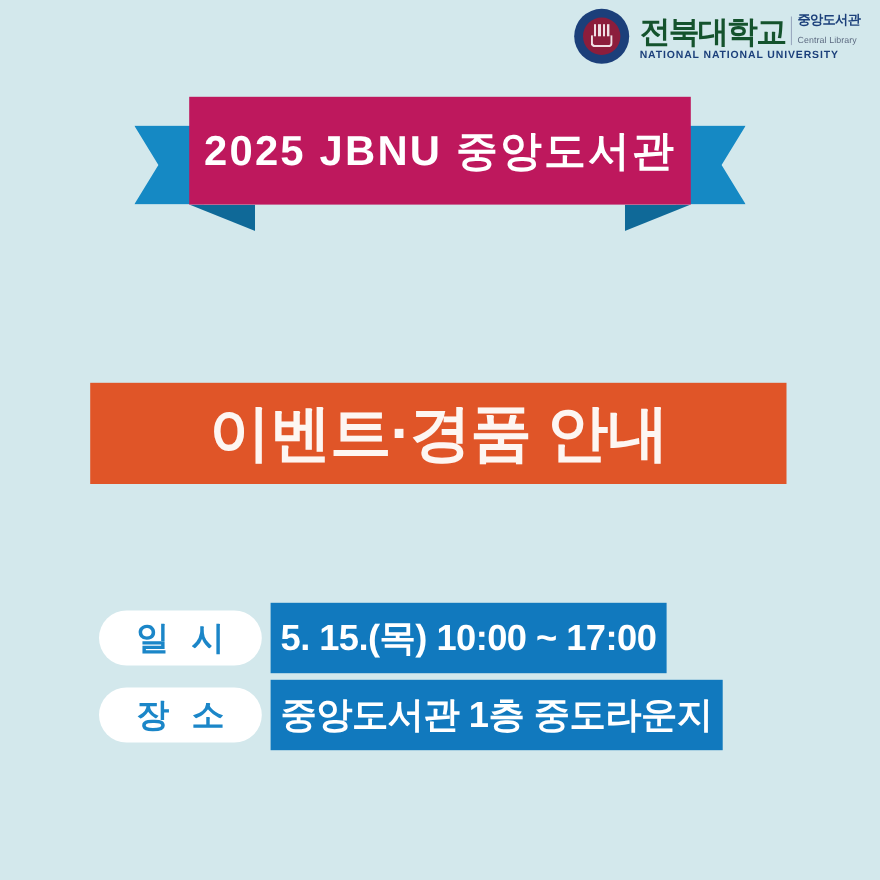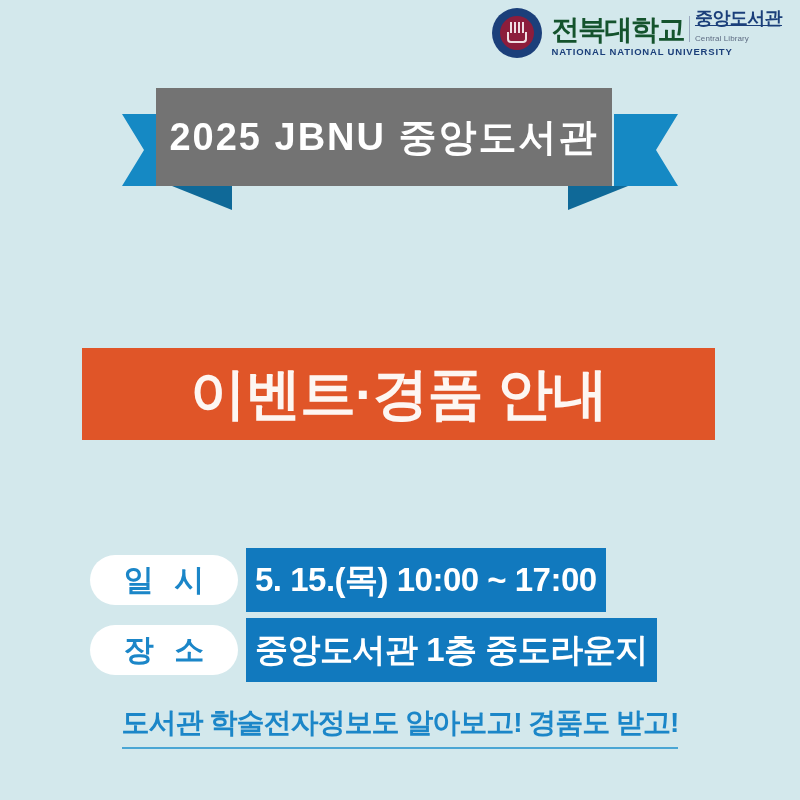--- a/index.html
+++ b/index.html
@@ -70,39 +70,39 @@
   .jbnu .krow{display:flex;align-items:flex-end;}
   .jbnu .kr{
     font-size:28px;font-weight:bold;color:#14532d;
     letter-spacing:-1.5px;line-height:29px;white-space:nowrap;
   }
   .jbnu .sep{
     width:1px;height:26px;background:#9aa9bf;margin:0 5px 2px 5px;
   }
   .jbnu .libbox{line-height:1.05;}
   .jbnu .lib-kr{
-    font-size:18px;font-weight:bold;color:#1b3f7a;
-    letter-spacing:-.6px;white-space:nowrap;text-decoration:underline;
+    font-size:12px;font-weight:bold;color:#1b3f7a;
+    letter-spacing:-.6px;white-space:nowrap;
   }
   .jbnu .lib-en{
     font-size:8px;color:#5d6b82;letter-spacing:.1px;white-space:nowrap;text-align:right;
   }
   .jbnu .en{
     font-size:9.5px;font-weight:bold;color:#1b3f7a;
     letter-spacing:.8px;white-space:nowrap;margin-top:2px;
   }
 
   
   .ribbon{position:absolute;left:0;top:88px;width:800px;height:110px;}
   .ribbon .tail{position:absolute;top:26px;width:64px;height:72px;background:#1589c4;}
   .ribbon .tail.left{left:122px;clip-path:polygon(0 0,64px 0,64px 72px,0 72px,22px 36px);}
   .ribbon .tail.right{right:122px;clip-path:polygon(0 0,64px 0,42px 36px,64px 72px,0 72px);}
   .ribbon .bar{
-    position:absolute;left:156px;top:0;width:456px;height:98px;
-    background:#737373;display:flex;align-items:center;justify-content:center;
+    position:absolute;left:172px;top:0;width:456px;height:98px;
+    background:#be185d;display:flex;align-items:center;justify-content:center;
   }
   .ribbon .shadow{
     position:absolute;top:98px;width:60px;height:24px;background:#0f6998;
   }
   .ribbon .shadow.left{left:172px;clip-path:polygon(0 0,60px 0,60px 24px);}
   .ribbon .shadow.right{right:172px;clip-path:polygon(0 0,60px 0,0 24px);}
   .ribbon-text{
     font-size:38px;font-weight:bold;color:#ffffff;
     letter-spacing:2px;white-space:nowrap;
   }
@@ -196,17 +196,14 @@
   <div class="info-row date">
     <span class="pill">일 시</span>
     <span class="valbox">5. 15.(목) 10:00 ~ 17:00</span>
   </div>
 
   <div class="info-row place">
     <span class="pill">장 소</span>
     <span class="valbox">중앙도서관 1층 중도라운지</span>
   </div>
 
-  <div class="tagline">
-    <span class="txt">도서관 학술전자정보도 알아보고! 경품도 받고!</span>
-  </div>
 
 </div>
 
 </body></html>

